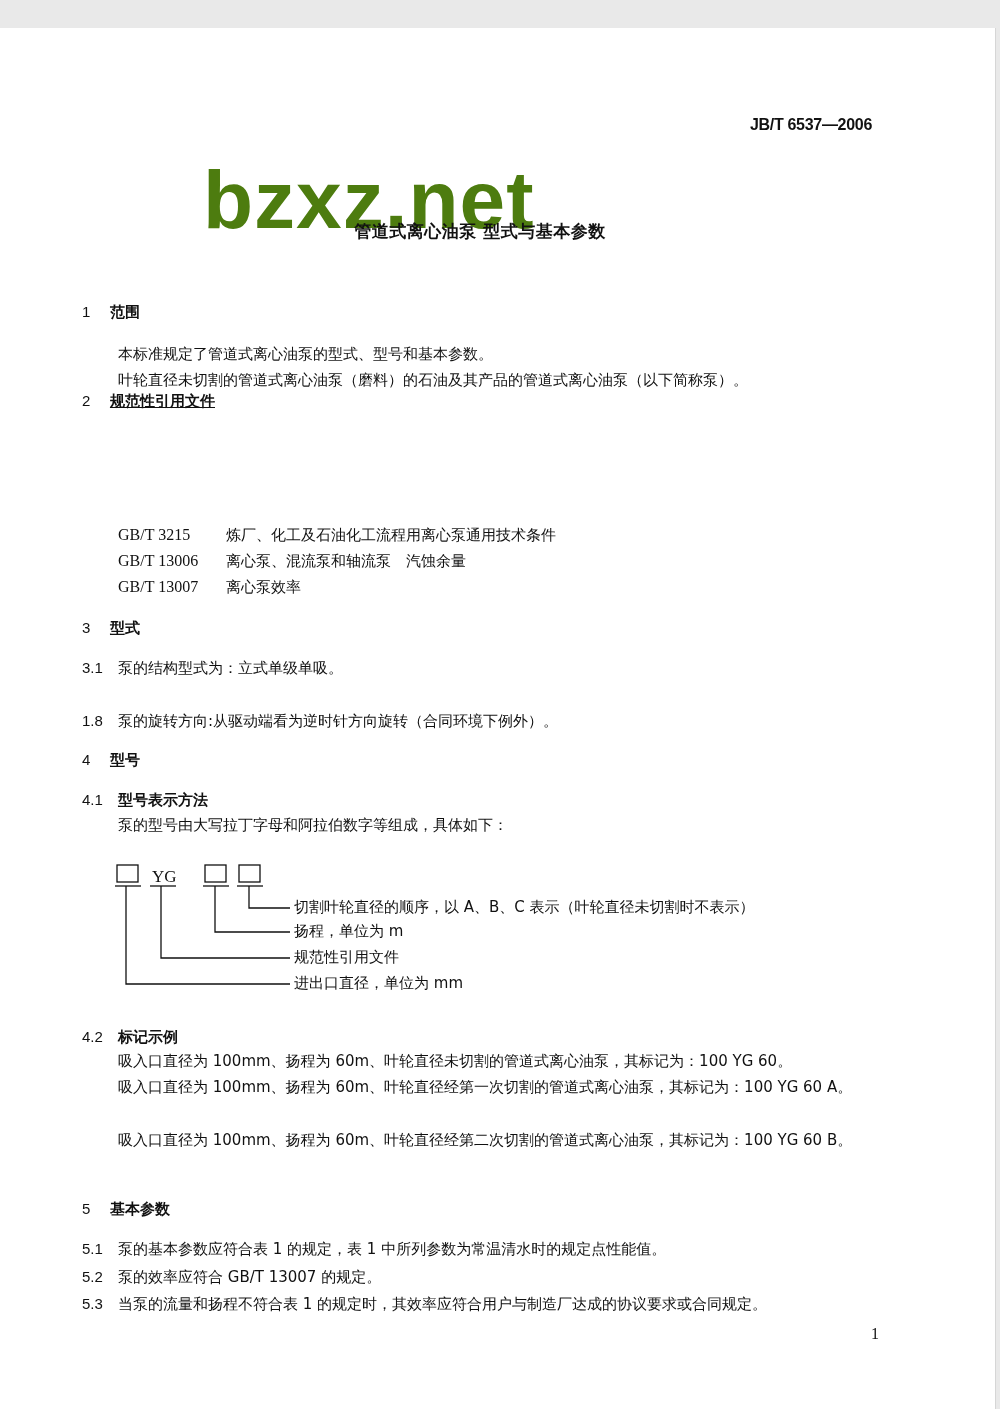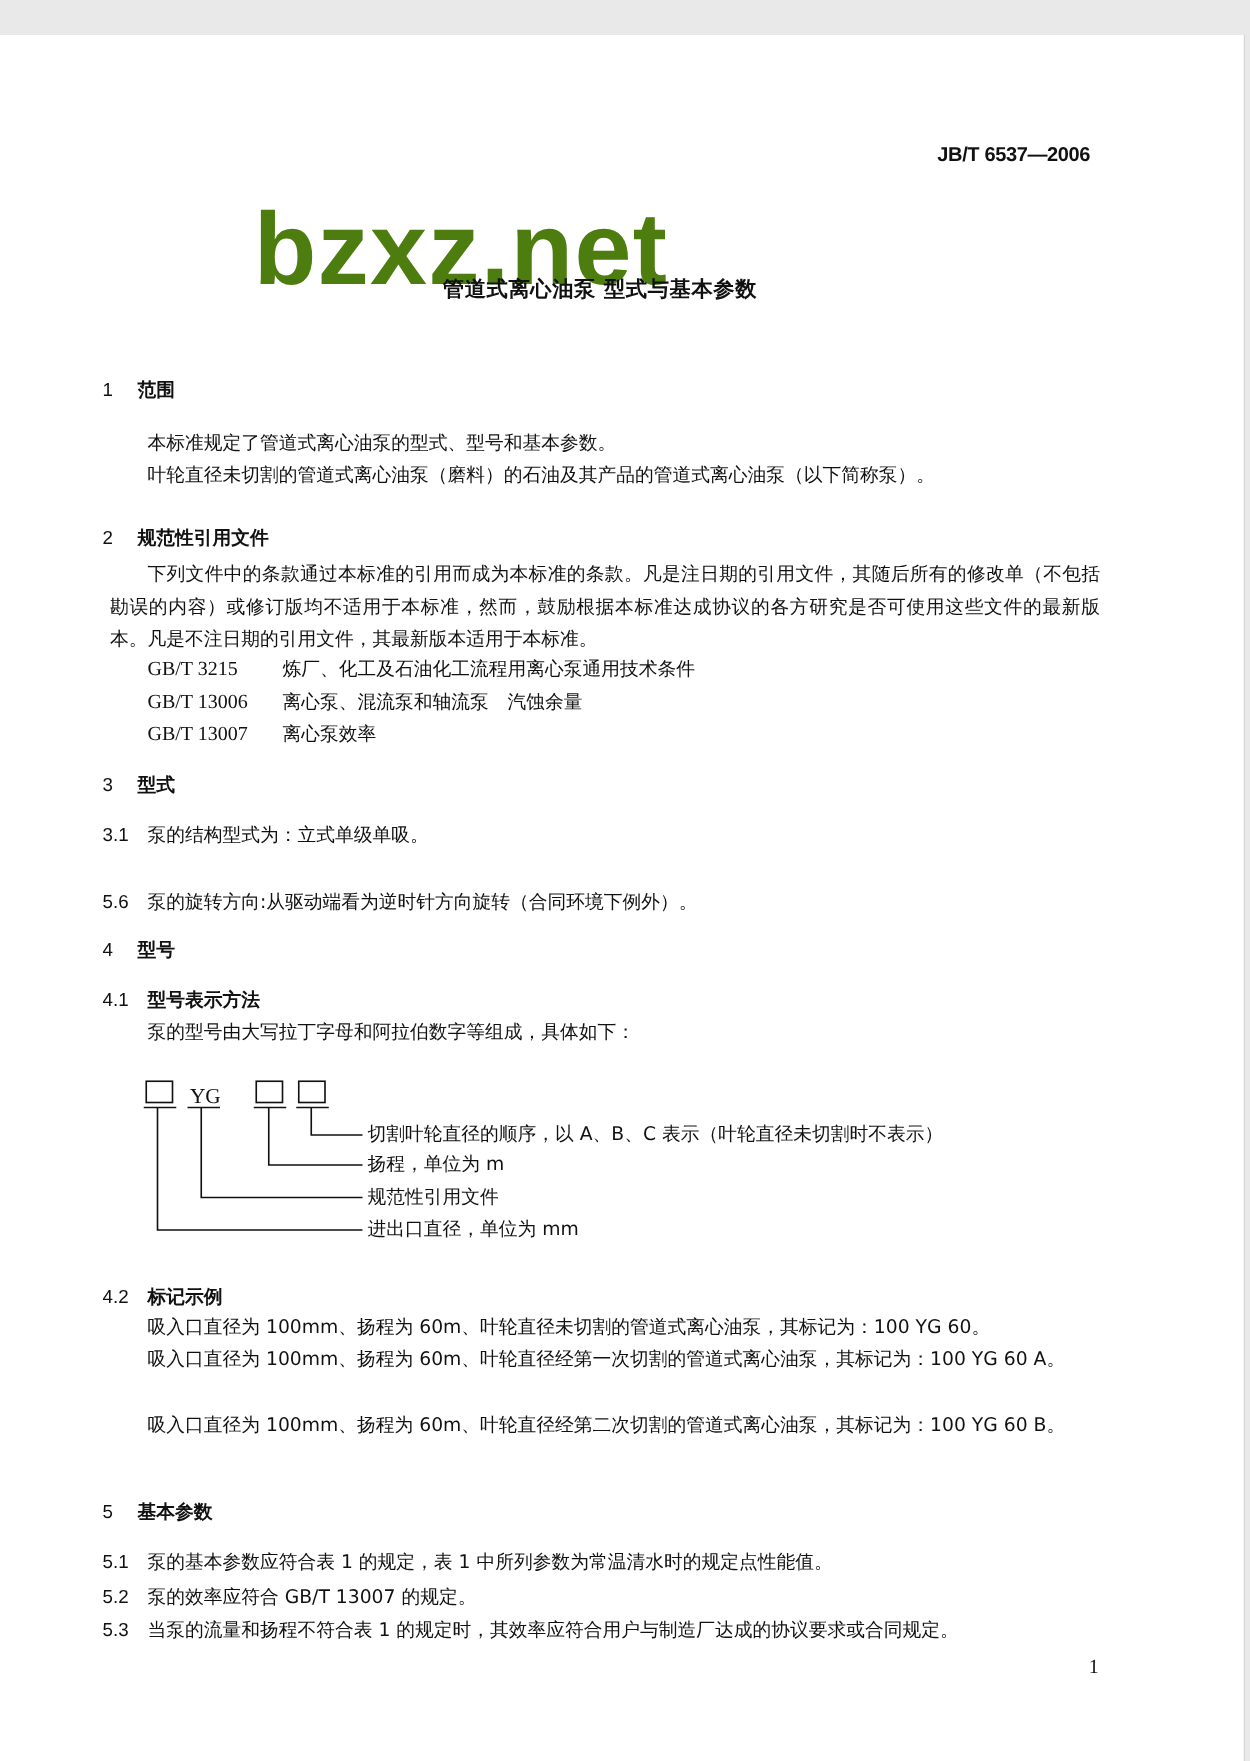--- a/index.html
+++ b/index.html
@@ -47,43 +47,42 @@
   <div class="std-no">JB/T 6537—2006</div>
   <div class="watermark">bzxz.net</div>
   <div class="doc-title">管道式离心油泵 型式与基本参数</div>
 
   <div class="t h" style="left:82px; top:274px;">
     <span class="num sec-num">1</span><span>范围</span>
   </div>
   <div class="t body" style="left:118px; top:316px;">本标准规定了管道式离心油泵的型式、型号和基本参数。</div>
   <div class="t body" style="left:118px; top:342px;">叶轮直径未切割的管道式离心油泵（磨料）的石油及其产品的管道式离心油泵（以下简称泵）。</div>
 
-  <div class="t h" style="left:82px; top:392px;">
+  <div class="t h" style="left:82px; top:363px;text-decoration:underline;">
     <span class="num sec-num">2</span><span>规范性引用文件</span>
   </div>
-  <div class="para" style="top:418px;">下列文件中的条款通过本标准的引用而成为本标准的条款。凡是注日期的引用文件，其随后所有的修改单（不包括勘误的内容）或修订版均不适用于本标准，然而，鼓励根据本标准达成协议的各方研究是否可使用这些文件的最新版本。凡是不注日期的引用文件，其最新版本适用于本标准。</div>
 
   <div class="t body" style="left:118px; top:497px;">
     <span class="ref-code" style="width:108px;">GB/T 3215</span><span>炼厂、化工及石油化工流程用离心泵通用技术条件</span>
   </div>
   <div class="t body" style="left:118px; top:523px;">
     <span class="ref-code" style="width:108px;">GB/T 13006</span><span>离心泵、混流泵和轴流泵　汽蚀余量</span>
   </div>
   <div class="t body" style="left:118px; top:549px;">
     <span class="ref-code" style="width:108px;">GB/T 13007</span><span>离心泵效率</span>
   </div>
 
   <div class="t h" style="left:82px; top:590px;">
     <span class="num sec-num">3</span><span>型式</span>
   </div>
   <div class="t body" style="left:82px; top:630px;">
     <span class="num sub-num">3.1</span><span>泵的结构型式为：立式单级单吸。</span>
   </div>
   <div class="t body" style="left:82px; top:683px;">
-    <span class="num sub-num">5.6</span><span>泵的旋转方向:从驱动端看为逆时针方向旋转（合同环境下例外）。</span>
+    <span class="num sub-num">1.8</span><span>泵的旋转方向:从驱动端看为逆时针方向旋转（合同环境下例外）。</span>
   </div>
 
   <div class="t h" style="left:82px; top:722px;">
     <span class="num sec-num">4</span><span>型号</span>
   </div>
   <div class="t h" style="left:82px; top:762px;">
     <span class="num sub-num">4.1</span><span>型号表示方法</span>
   </div>
   <div class="t body" style="left:118px; top:787px;">泵的型号由大写拉丁字母和阿拉伯数字等组成，具体如下：</div>
 

